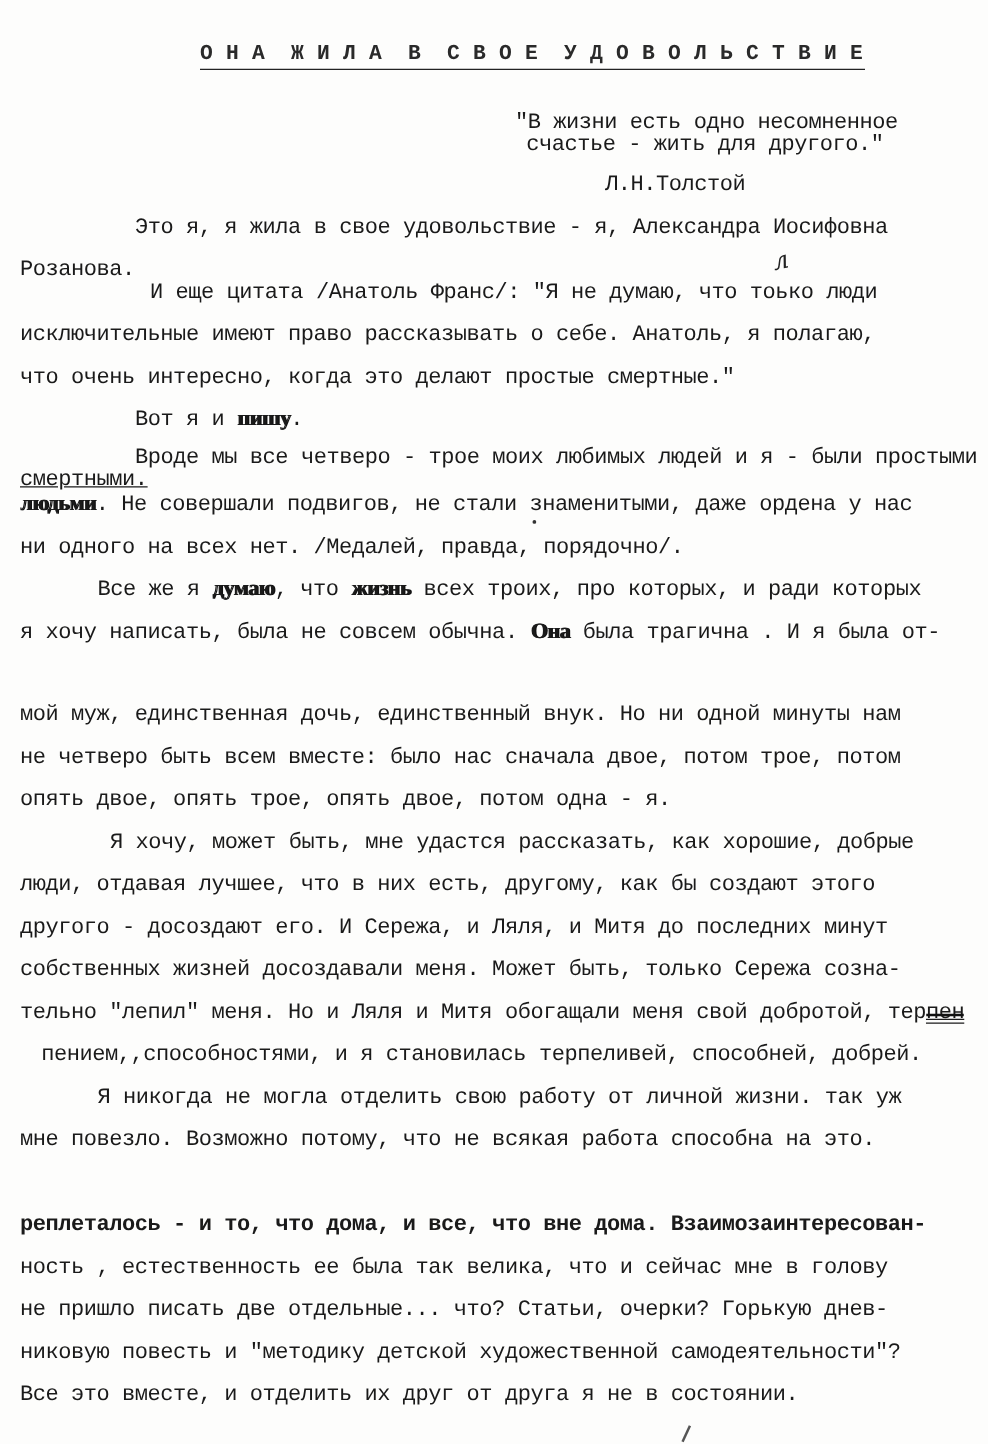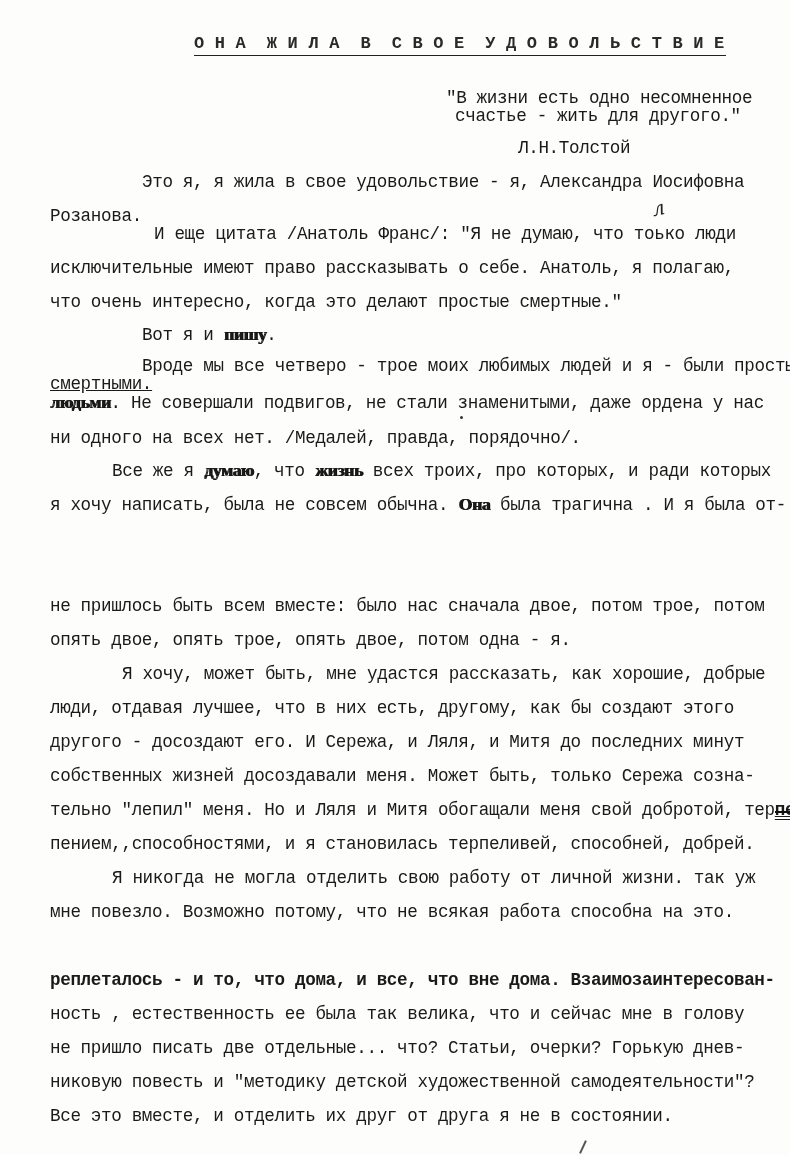--- a/index.html
+++ b/index.html
@@ -3,41 +3,41 @@
 <meta charset="utf-8">
 <style>
   html, body { margin: 0; padding: 0; }
   body {
     width: 790px; height: 1155px; overflow: hidden;
     background: #fdfdfc;
     color: #1a1a1a;
     font-family: "Liberation Mono", "DejaVu Sans Mono", monospace;
     position: relative;
   }
-  .page { position: absolute; left: 0; top: 0; width: 665px; height: 1155px; margin-left: 34px; }
+  .page { position: absolute; left: 0; top: 0; width: 665px; height: 1155px; }
   .noise {
     position: absolute; inset: 0; pointer-events: none;
     background:
       radial-gradient(circle at 780px 520px, rgba(0,0,0,0.06) 0, rgba(0,0,0,0) 30px),
       radial-gradient(circle at 785px 1130px, rgba(0,0,0,0.07) 0, rgba(0,0,0,0) 40px);
   }
   .line {
     position: absolute; white-space: pre;
     font-size: 17.6px; line-height: 20px;
     letter-spacing: -0.35px;
   }
   .title {
     position: absolute; left: 160px; top: 34px; width: 532px;
     white-space: pre; font-size: 17px; line-height: 20px;
     letter-spacing: 0.2px; font-weight: bold; color: #2a2a2a;
     border-bottom: 1.6px solid #222;
     padding-bottom: 1px;
   }
   .overstrike { font-weight: bold; text-shadow: 1px 0 0 #111; font-family: Liberation Serif, serif; }
-  .struck { position: relative; font-weight: bold; }
+  .struck { position: relative; font-weight: normal; }
   .struck::after { content: ""; position: absolute; left: 0; right: 0; top: 55%; border-top: 2px solid #111; }
   .ul-dbl { text-decoration: underline; text-decoration-style: double; }
   .hand {
     position: absolute; font-family: "DejaVu Serif", serif; font-style: italic;
     font-size: 20px; color: #222; transform: rotate(-12deg);
   }
   .dot { position: absolute; width: 3px; height: 3px; background: #333; border-radius: 50%; }
   .tick { position: absolute; width: 2px; height: 14px; background: #555; transform: rotate(25deg); }
 </style>
 </head>
@@ -63,29 +63,30 @@
   <div class="line" style="left:108px; top:324px;"><span>Вот я и </span><span class="overstrike">пишу</span><span>.</span></div>
 
   <div class="line" style="left:108px; top:356px;">Вроде мы все четверо - трое моих любимых людей и я - были простыми</div>
   <div class="line" style="left:16px; top:374px;text-decoration:underline;">смертными.</div>
   <div class="line" style="left:16px; top:392px;"><span class="overstrike">людьми</span><span>. Не совершали подвигов, не стали знаменитыми, даже ордена у нас</span></div>
   <div class="dot" style="left:426px; top:416px;"></div>
   <div class="line" style="left:16px; top:428px;">ни одного на всех нет. /Медалей, правда, порядочно/.</div>
 
   <div class="line" style="left:78px; top:460px;"><span>Все же я </span><span class="overstrike">думаю</span><span>, что </span><span class="overstrike">жизнь</span><span> всех троих, про которых, и ради которых</span></div>
   <div class="line" style="left:16px; top:494px;"><span>я хочу написать, была не совсем обычна. </span><span class="overstrike">Она</span><span> была трагична . И я была от-</span></div>
-  <div class="line" style="left:16px; top:596px;">не пришлось быть всем вместе: было нас сначала двое, потом трое, потом</div>
+  <div class="line" style="left:16px; top:562px;">мой муж, единственная дочь, единственный внук. Но ни одной минуты нам</div>
+  <div class="line" style="left:16px; top:596px;">не четверо быть всем вместе: было нас сначала двое, потом трое, потом</div>
   <div class="line" style="left:16px; top:630px;font-family:Liberation Mono, monospace;">опять двое, опять трое, опять двое, потом одна - я.</div>
 
   <div class="line" style="left:88px; top:664px;">Я хочу, может быть, мне удастся рассказать, как хорошие, добрые</div>
   <div class="line" style="left:16px; top:698px;">люди, отдавая лучшее, что в них есть, другому, как бы создают этого</div>
   <div class="line" style="left:16px; top:732px;">другого - досоздают его. И Сережа, и Ляля, и Митя до последних минут</div>
   <div class="line" style="left:16px; top:766px;">собственных жизней досоздавали меня. Может быть, только Сережа созна-</div>
   <div class="line" style="left:16px; top:800px;"><span>тельно "лепил" меня. Но и Ляля и Митя обогащали меня свой добротой, тер</span><span class="struck ul-dbl">пен</span></div>
-  <div class="line" style="left:16px; top:834px;">пением,,способностями, и я становилась терпеливей, способней, добрей.</div>
+  <div class="line" style="left:33px; top:834px;">пением,,способностями, и я становилась терпеливей, способней, добрей.</div>
 
   <div class="line" style="left:78px; top:868px;">Я никогда не могла отделить свою работу от личной жизни. так уж</div>
   <div class="line" style="left:16px; top:902px;">мне повезло. Возможно потому, что не всякая работа способна на это.</div>
   <div class="line" style="left:16px; top:970px;font-weight:bold;">реплеталось - и то, что дома, и все, что вне дома. Взаимозаинтересован-</div>
   <div class="line" style="left:16px; top:1004px;">ность , естественность ее была так велика, что и сейчас мне в голову</div>
   <div class="line" style="left:16px; top:1038px;">не пришло писать две отдельные... что? Статьи, очерки? Горькую днев-</div>
   <div class="line" style="left:16px; top:1072px;">никовую повесть и "методику детской художественной самодеятельности"?</div>
   <div class="line" style="left:16px; top:1106px;">Все это вместе, и отделить их друг от друга я не в состоянии.</div>
 
   <div class="tick" style="left:548px; top:1140px;"></div>

